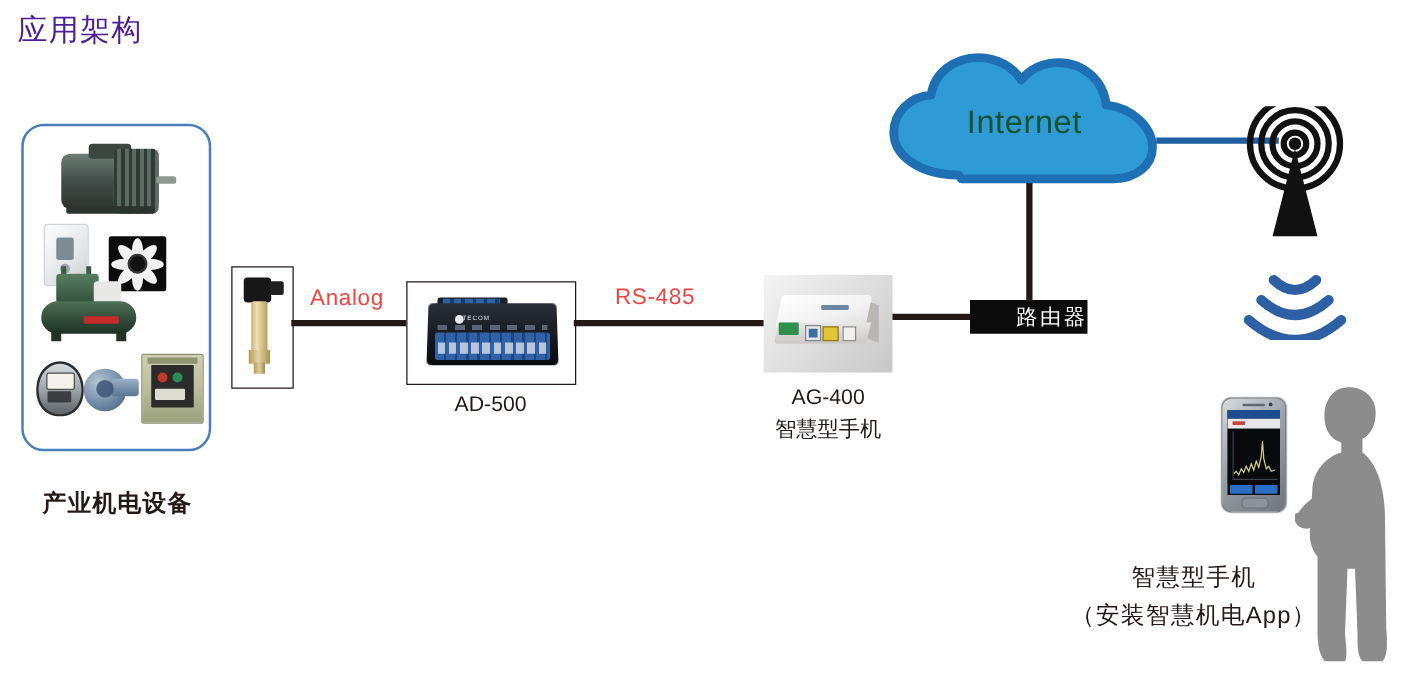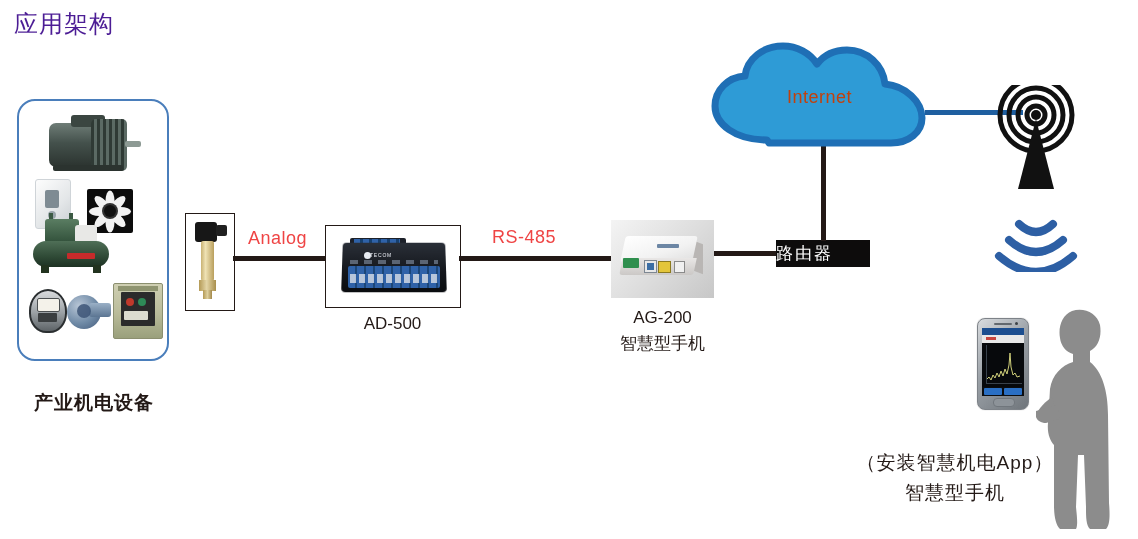--- a/index.html
+++ b/index.html
@@ -125,25 +125,25 @@
   .ag-blue{left:33px;top:40px;width:11px;height:11px;background:#e8e8e8;border:1px solid #7d8792;}
   .ag-blue i{position:absolute;left:2px;top:2px;width:7px;height:7px;background:#3b6ea5;}
   .ag-yellow{left:47px;top:41px;width:11px;height:10px;background:#e3c53a;border:1px solid #8c7a1f;}
   .ag-port{left:63px;top:41px;width:9px;height:10px;background:#f0f0f0;border:1px solid #8a8a8a;}
   #ag300-caption{left:575px;top:305px;width:175px;text-align:center;font-size:17px;line-height:26px;}
 
   
   #cloud{left:707px;top:42px;width:225px;height:110px;}
   #cloud svg{display:block;}
   #cloud-label{left:0;top:0;width:225px;height:110px;display:flex;align-items:center;
-      justify-content:center;color:#c2410c;font-size:18px;letter-spacing:.5px;}
+      justify-content:center;color:#14532d;font-size:26px;letter-spacing:.5px;}
 
   
   #router-box{left:776px;top:240px;width:94px;height:27px;background:#0d0c0c;
-      display:flex;align-items:center;justify-content:flex-start;}
+      display:flex;align-items:center;justify-content:flex-end;}
   #router-label{color:#ffffff;font-size:17px;letter-spacing:2px;}
 
   
   #tower{left:985px;top:85px;width:102px;height:110px;}
   #wifi-arcs{left:993px;top:218px;width:86px;height:54px;}
 
   
   #phone{left:977px;top:318px;width:50px;height:90px;border-radius:8px;
       background:linear-gradient(135deg,#d9dcdf 0%,#9aa0a6 45%,#6f757b 100%);
       border:1px solid #7d8288;box-shadow:0 0 1px rgba(0,0,0,.4);}
@@ -276,21 +276,21 @@
     <div class="abs ag-front"></div>
     <div class="abs ag-logo"></div>
     <div class="abs ag-green"></div>
     <div class="abs ag-blue">
         <i></i>
       </div>
     <div class="abs ag-yellow"></div>
     <div class="abs ag-port"></div>
   </div>
   <div class="abs" id="ag300-caption">
-    <div>AG-200</div>
+    <div>AG-400</div>
     <div>智慧型手机</div>
   </div>
 
   <div class="abs wire" id="wire-ag-router"></div>
 
   <div class="abs" id="router-box">
     <span id="router-label">路由器</span>
   </div>
   <div class="abs wire" id="wire-router-cloud"></div>
 
@@ -360,17 +360,17 @@
                  L42 150 L48 150 L50 202 C50 212 50 220 54 224 L70 224
                  C74 220 74 210 73 198 L72 110 C72 86 66 66 54 57 L54 46
                  C62 42 66 32 64 20 C61 8 48 2 36 6 Z"></path>
         <path d="M16 92 C10 96 2 104 0 110 C6 112 14 110 20 106 Z"></path>
         <path d="M0 106 C-2 112 2 118 10 118 L24 114 L22 100 Z"></path>
       </g>
     </svg>
   </div>
 
   <div class="abs" id="phone-caption">
+    <div>智慧型手机</div>
     <div>（安装智慧机电App）</div>
-    <div>智慧型手机</div>
   </div>
 
 </div>
 
 </body></html>

